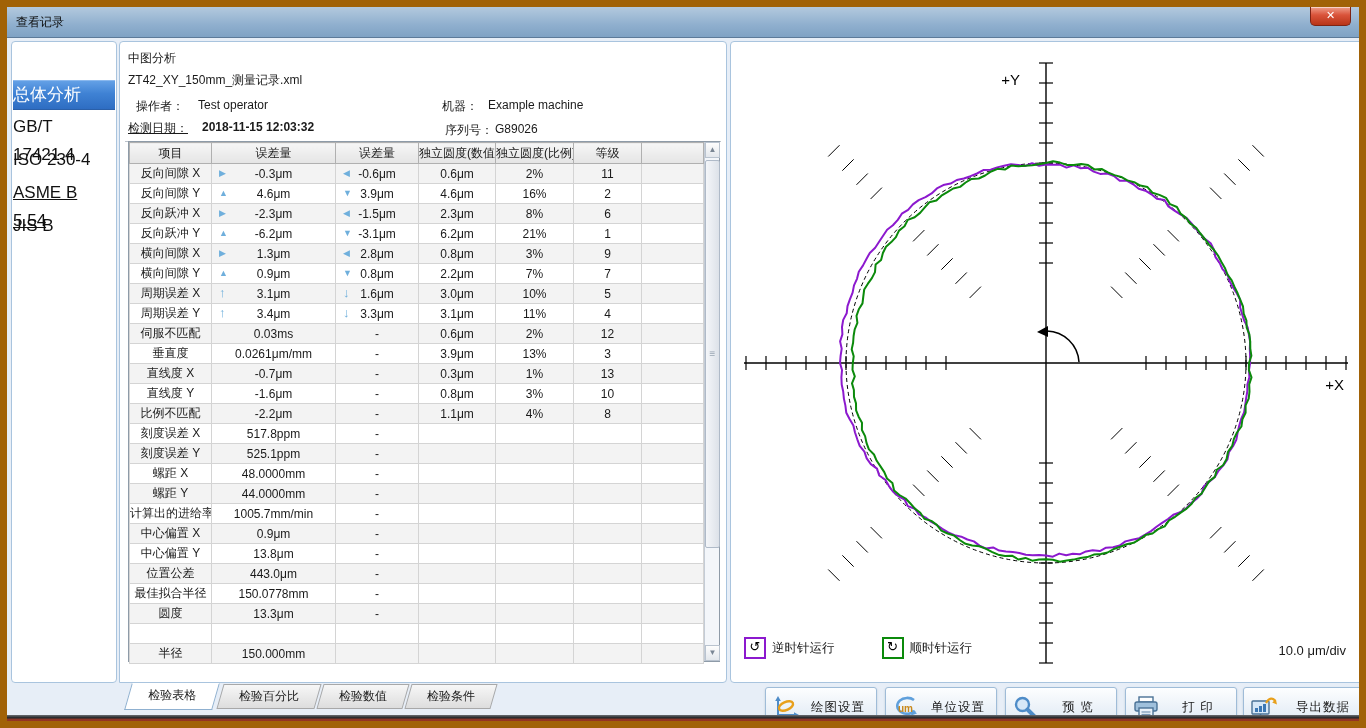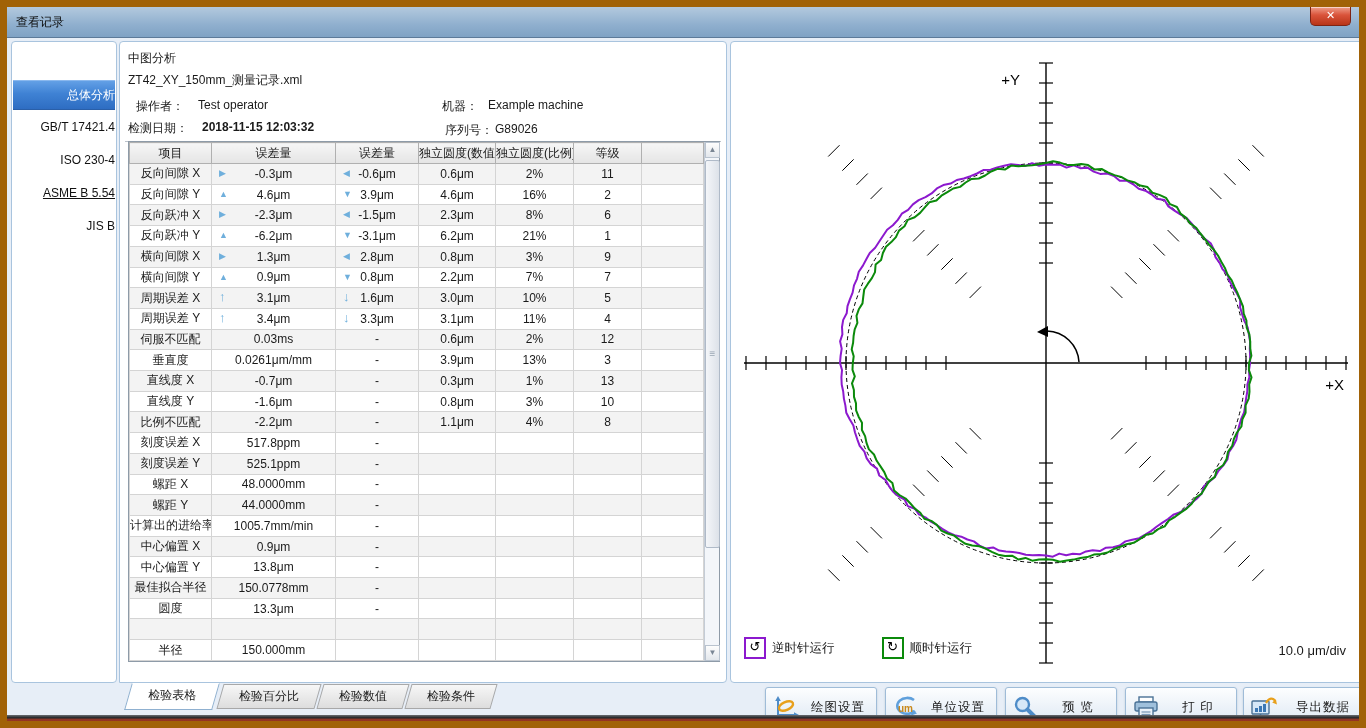--- a/index.html
+++ b/index.html
@@ -11,22 +11,22 @@
   .title-text{position:absolute;left:9px;top:7px;font-size:12px;color:#0c0c0c;}
   .close-btn{position:absolute;right:8px;top:0;width:41px;height:19px;cursor:default;
     background:linear-gradient(#f0a08c,#d9533a 45%,#b83418);border:1px solid #7e2314;border-top:none;
     border-radius:0 0 5px 5px;color:#fff;text-align:center;line-height:16px;font-size:11px;font-weight:bold;
     box-shadow:inset 0 1px 0 rgba(255,255,255,.55);box-sizing:border-box;}
   .bottom-edge{position:absolute;left:0;right:0;bottom:0;height:6px;z-index:40;
     background:linear-gradient(#6b6e72 0,#26282b 45%,#a03a28 80%,#8c2f20 100%);}
   .panel{position:absolute;background:#fff;border:1px solid #a9c4de;border-radius:4px;box-sizing:border-box;}
   
   #sidebar{left:4px;top:34px;width:106px;height:642px;}
-  .side-item{position:absolute;left:1px;right:1px;height:28px;text-align:right;line-height:28px;
-    font-size:12px;color:#111;cursor:default;}
+  .side-item{position:absolute;left:1px;right:1px;height:28px;text-align:left;line-height:28px;
+    font-size:17px;color:#111;cursor:default;}
   .side-item.selected{background:linear-gradient(#63a0e6,#3f82d4 45%,#2e6dc2);color:#fff;
     border-top:1px solid #8ab8ee;border-bottom:1px solid #2a5fa8;}
   
   #main{left:112px;top:34px;width:608px;height:642px;border-radius:4px 4px 4px 0;}
   .info{position:absolute;font-size:12px;white-space:nowrap;}
   .divider{position:absolute;left:5px;right:5px;top:99px;border-top:1px solid #bcc3cb;}
   .table-wrap{position:absolute;left:8px;top:99px;width:592px;height:521px;
     border:1px solid #8e9ba8;background:#fff;display:flex;box-sizing:border-box;}
   table{border-collapse:collapse;table-layout:fixed;width:574px;font-size:12px;}
   th{height:20px;background:linear-gradient(#f6f6f6,#e4e4e4);border:1px solid #b0b0b0;
@@ -85,21 +85,21 @@
       <div class="side-item" style="top: 170px;">JIS B</div>
     </div>
 
   <div class="panel" id="main">
     <div class="info" style="left:8px;top:8px;">中图分析</div>
     <div class="info" style="left:8px;top:30px;">ZT42_XY_150mm_测量记录.xml</div>
     <div class="info" style="left:16px;top:56px;">操作者：</div>
     <div class="info" style="left:78px;top:56px;">Test operator</div>
     <div class="info" style="left:322px;top:56px;">机器：</div>
     <div class="info" style="left:368px;top:56px;">Example machine</div>
-    <div class="info" style="left:8px;top:78px;">检测日期：</div>
+    <div class="info" style="left:8px;top:78px;text-decoration:underline;">检测日期：</div>
     <div class="info" style="left:82px;top:78px;font-weight:bold;">2018-11-15 12:03:32</div>
     <div class="info" style="left:325px;top:80px;">序列号：</div>
     <div class="info" style="left:375px;top:80px;">G89026</div>
     <div class="divider"></div>
 
     <div class="table-wrap">
       <table>
         <colgroup>
           <col style="width:82px">
             <col style="width:124px">
@@ -288,20 +288,29 @@
               <td class="err-cell"><span>0.9μm</span></td>
               <td class="err-cell"><span>-</span></td>
               <td></td>
               <td></td>
               <td></td>
               <td></td>
             </tr>
             <tr>
               <td>中心偏置 Y</td>
               <td class="err-cell"><span>13.8μm</span></td>
+              <td class="err-cell"><span>-</span></td>
+              <td></td>
+              <td></td>
+              <td></td>
+              <td></td>
+            </tr>
+            <tr>
+              <td>位置公差</td>
+              <td class="err-cell"><span>443.0μm</span></td>
               <td class="err-cell"><span>-</span></td>
               <td></td>
               <td></td>
               <td></td>
               <td></td>
             </tr>
             <tr>
               <td>最佳拟合半径</td>
               <td class="err-cell"><span>150.0778mm</span></td>
               <td class="err-cell"><span>-</span></td>

